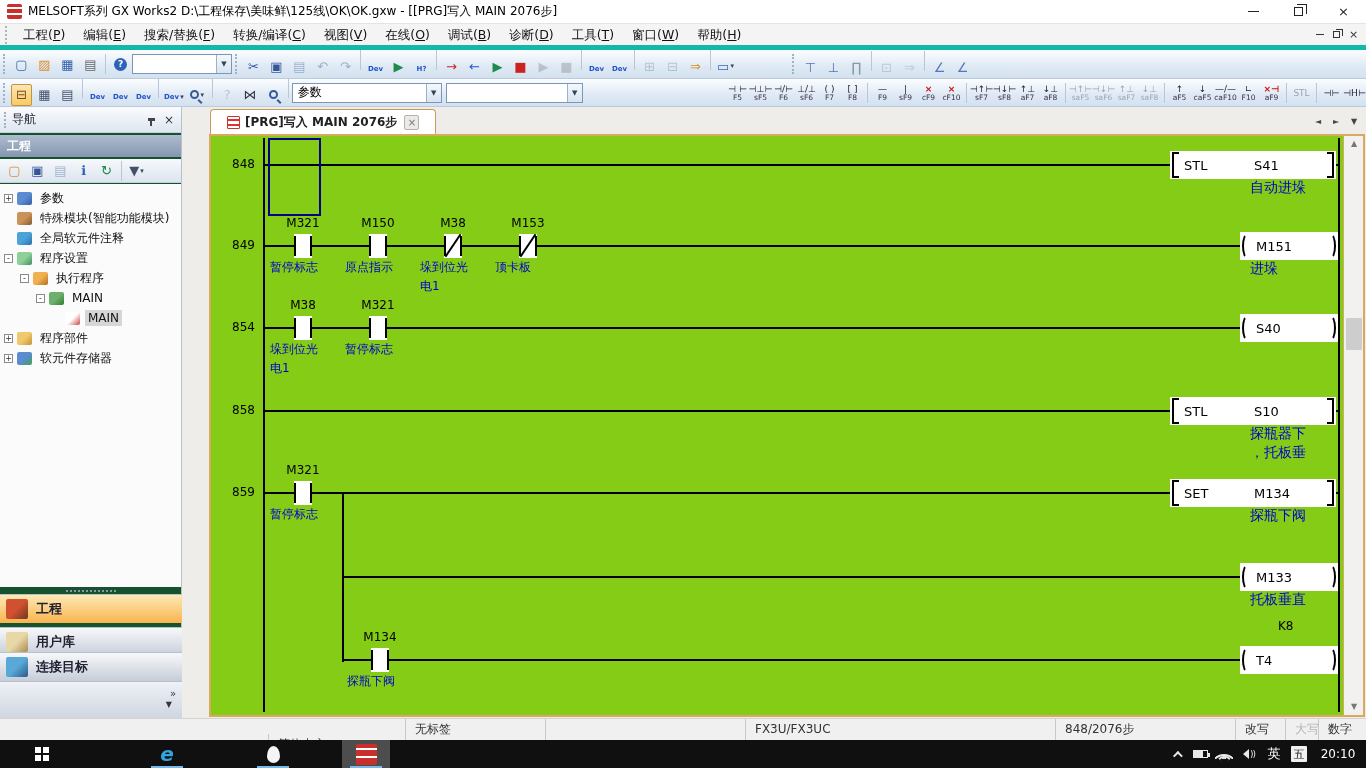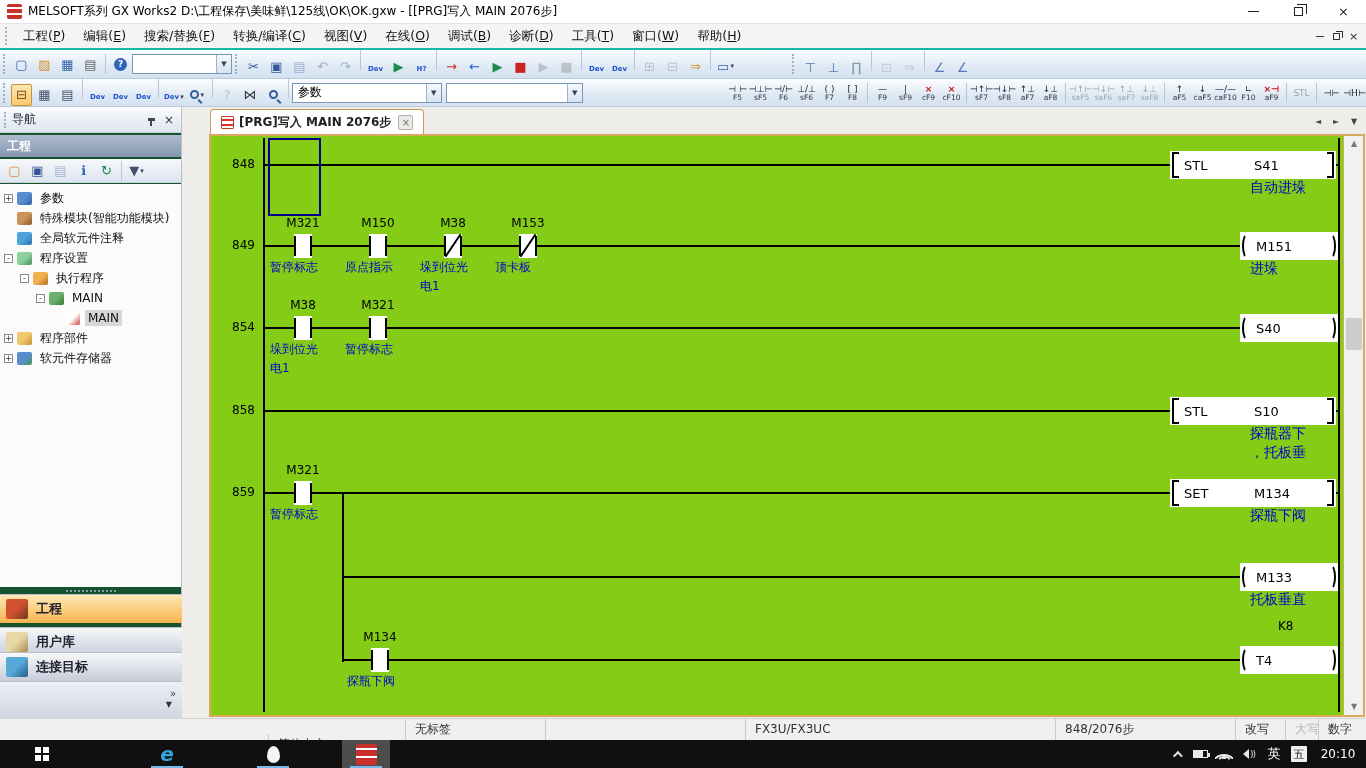--- a/index.html
+++ b/index.html
@@ -12,21 +12,21 @@
   .gx-ico{width:15px;height:15px;margin:0 6px 0 7px;background:#c9302c;border-radius:2px;
     background-image:linear-gradient(#c9302c 3px,#fff 3px,#fff 5px,#c9302c 5px,#c9302c 9px,#fff 9px,#fff 11px,#c9302c 11px);}
   #title-text{font-size:12px;color:#000;white-space:nowrap;}
   .wbtns{margin-left:auto;display:flex;height:24px;}
   .wbtn{width:45px;height:24px;display:flex;align-items:center;justify-content:center;color:#222;font-size:13px;}
   .minline{width:11px;height:1px;background:#222;}
   .restsq{width:9px;height:9px;border:1px solid #222;position:relative;background:#fff;}
   .restsq:before{content:"";position:absolute;left:2px;top:-4px;width:9px;height:9px;border:1px solid #222;border-left:none;border-bottom:none;}
 
   
-  #menubar{left:0;top:24px;width:1366px;height:26px;background:#f4f4f4;border-bottom:2px solid #14b8a6;display:flex;align-items:center;}
+  #menubar{left:0;top:24px;width:1366px;height:26px;background:#f4f4f4;border-bottom:5px solid #14b8a6;display:flex;align-items:center;}
   .mgrip{width:3px;height:18px;border-left:2px dotted #a8b4c2;margin:0 6px 0 5px;}
   .mitem{font-size:12.5px;color:#111;padding:0 9px;line-height:26px;}
   .mitem u{text-decoration:underline;}
   .mdibtns{margin-left:auto;display:flex;align-items:center;margin-right:4px;}
   .mdibtn{width:17px;height:15px;display:flex;align-items:center;justify-content:center;font-size:11px;color:#333;border:1px solid transparent;}
   .mdiline{width:8px;height:1px;background:#333;}
   .mdisq{width:7px;height:7px;border:1px solid #333;position:relative;}
   .mdisq:before{content:"";position:absolute;left:2px;top:-3px;width:6px;height:6px;border:1px solid #333;border-left:none;border-bottom:none;}
 
   
@@ -79,21 +79,21 @@
   .navbtn{position:absolute;left:0;width:182px;height:29px;display:flex;align-items:center;border-top:1px solid #b9c0ca;background:linear-gradient(#f7f8fa,#c6cdd9);font-size:13px;font-weight:bold;color:#223;}
   .navbtn.on{background:linear-gradient(#fee9b6,#f9b44e);}
   .nbico{width:22px;height:20px;margin:0 8px 0 6px;border-radius:2px;}
   #nav-bottom{position:absolute;left:0;top:574px;width:182px;height:37px;border-top:1px solid #b9c0ca;background:linear-gradient(#eef1f6,#cfd6e0);}
   #nav-bottom .chev{position:absolute;right:8px;top:6px;font-size:10px;color:#334;letter-spacing:-2px;}
   #nav-bottom .darr{position:absolute;right:10px;top:18px;font-size:8px;color:#334;}
 
   
   #mdi{left:182px;top:107px;width:1184px;height:611px;background:#efede9;}
   #tabbar{position:absolute;left:0;top:0;width:100%;height:27px;}
-  #tab{position:absolute;left:28px;top:2px;height:25px;background:#fff;border:1px solid #c89b5a;border-bottom:none;border-radius:4px 4px 0 0;display:flex;align-items:center;padding:0 10px;}
+  #tab{position:absolute;left:28px;top:2px;height:25px;background:#fff;border:1px solid #c89b5a;border-bottom:none;border-radius:4px 4px 0 0;display:flex;align-items:center;padding:0 16px;}
   .tabico{width:13px;height:13px;background:#fff;border:1px solid #c0392b;border-radius:1px;margin-right:5px;
     background-image:linear-gradient(#fff 2px,#d33 2px,#d33 4px,#fff 4px,#fff 7px,#d33 7px,#d33 9px,#fff 9px);}
   #tab-label{font-size:12px;font-weight:bold;color:#222;white-space:nowrap;}
   .tabclose{width:15px;height:15px;margin-left:7px;background:#eceae6;border:1px solid #b5b2ac;border-radius:2px;font-size:10px;line-height:13px;text-align:center;color:#777;}
   .tabarr{position:absolute;top:6px;width:16px;height:16px;font-size:8px;color:#444;display:flex;align-items:center;justify-content:center;}
   #editor{position:absolute;left:27px;top:27px;width:1156px;height:583px;border:2px solid #d9a95f;background:#fff;}
   #ladder{position:absolute;left:0;top:0;width:1134px;height:579px;background:#84cc16;overflow:hidden;}
   #vscroll{position:absolute;right:0;top:0;width:20px;height:579px;background:#f2f1f0;border-left:1px solid #d9a95f;}
   .sarr{position:absolute;left:1px;width:18px;height:16px;background:#f2f1f0;color:#777;font-size:8px;text-align:center;line-height:16px;}
   #sthumb{position:absolute;left:2px;top:182px;width:16px;height:32px;background:#cdcdcd;border-radius:1px;}

